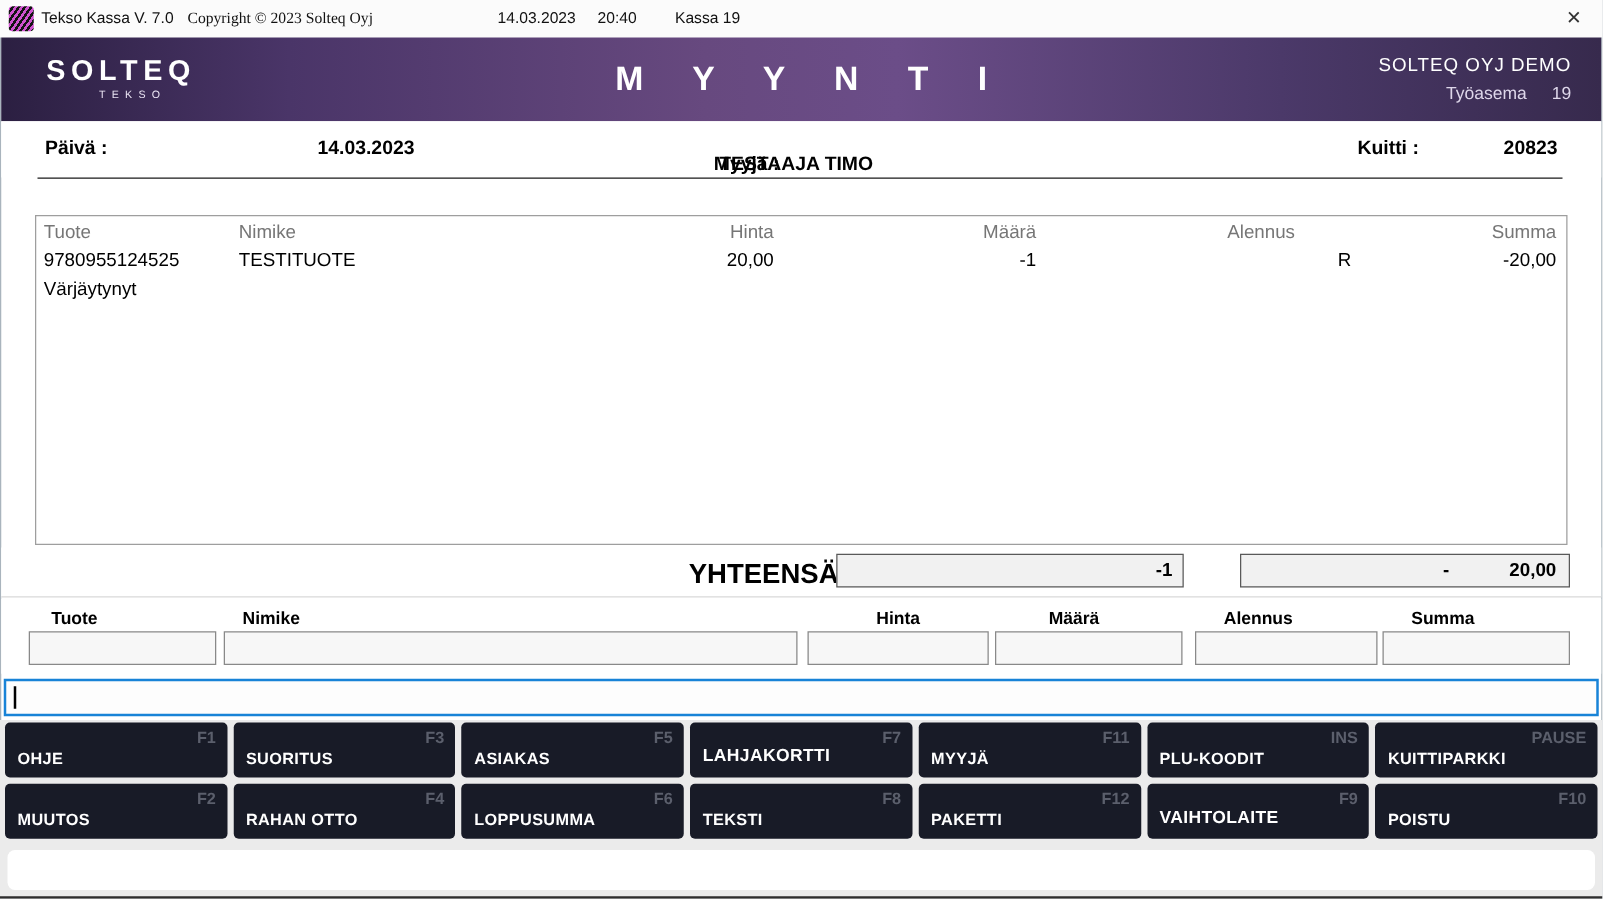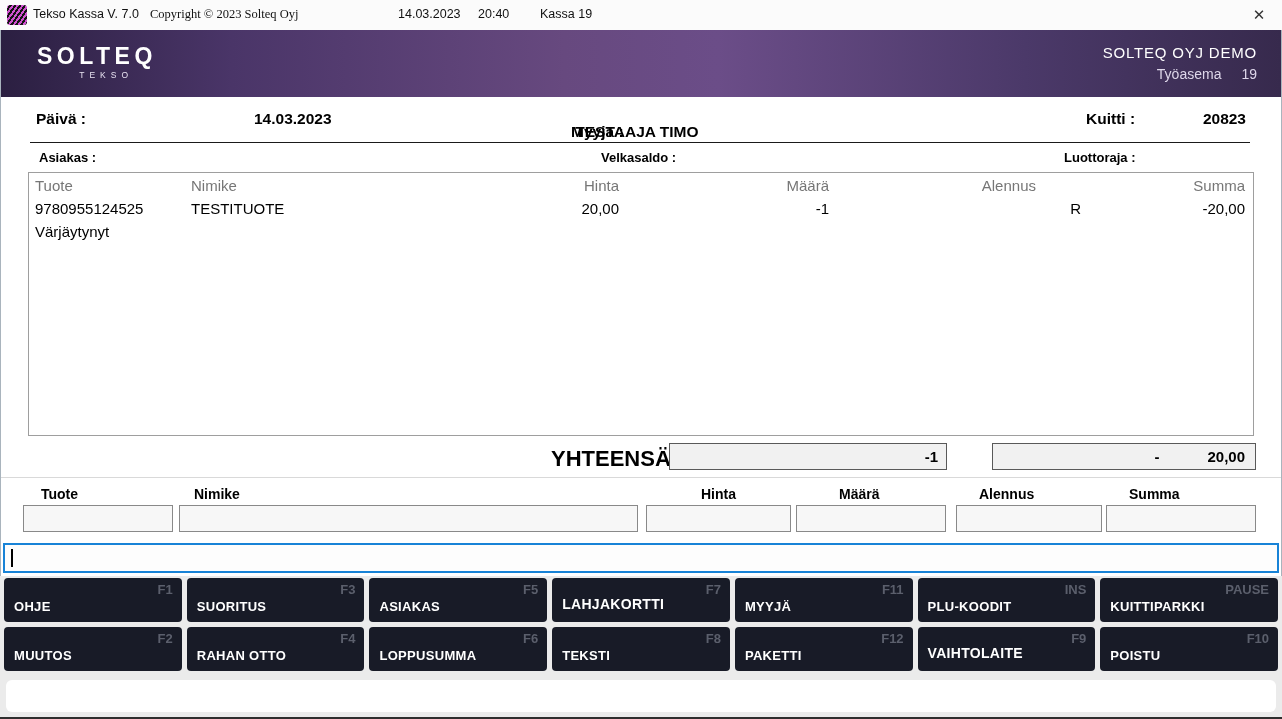--- a/index.html
+++ b/index.html
@@ -113,42 +113,38 @@
     <span class="tb-time">20:40</span>
     <span class="tb-kassa">Kassa 19</span>
     <div class="close-btn">✕</div>
   </div>
 
   <div class="header">
     <div class="logo">
       <div class="logo-main">SOLTEQ</div>
       <div class="logo-sub">TEKSO</div>
     </div>
+    <div class="header-title">M Y Y N T I</div>
     <div class="header-right">
       <div class="hr-company">SOLTEQ OYJ DEMO</div>
       <div class="hr-ws">
         <span>Työasema</span><span class="ws-val">19</span>
       </div>
     </div>
   </div>
 
   <div class="inforow1">
     <span class="lbl-paiva">Päivä :</span>
     <span class="val-paiva">14.03.2023</span>
     <span class="grp-myyja"><span>Myyjä :</span>&nbsp;<span>TESTAAJA TIMO</span></span>
     <span class="lbl-kuitti">Kuitti :</span>
     <span class="val-kuitti">20823</span>
   </div>
   <div class="hline1"></div>
 
-  <div class="inforow2">
-    <span class="lbl-asiakas">Asiakas :</span>
-    <span class="lbl-velka">Velkasaldo :</span>
-    <span class="lbl-luotto">Luottoraja :</span>
-  </div>
 
   <div class="rtable">
     <span class="th c-tuote">Tuote</span>
     <span class="th c-nimike">Nimike</span>
     <span class="th r-hinta">Hinta</span>
     <span class="th r-maara">Määrä</span>
     <span class="th r-alennus">Alennus</span>
     <span class="th r-summa">Summa</span>
 
     <div class="row1">

